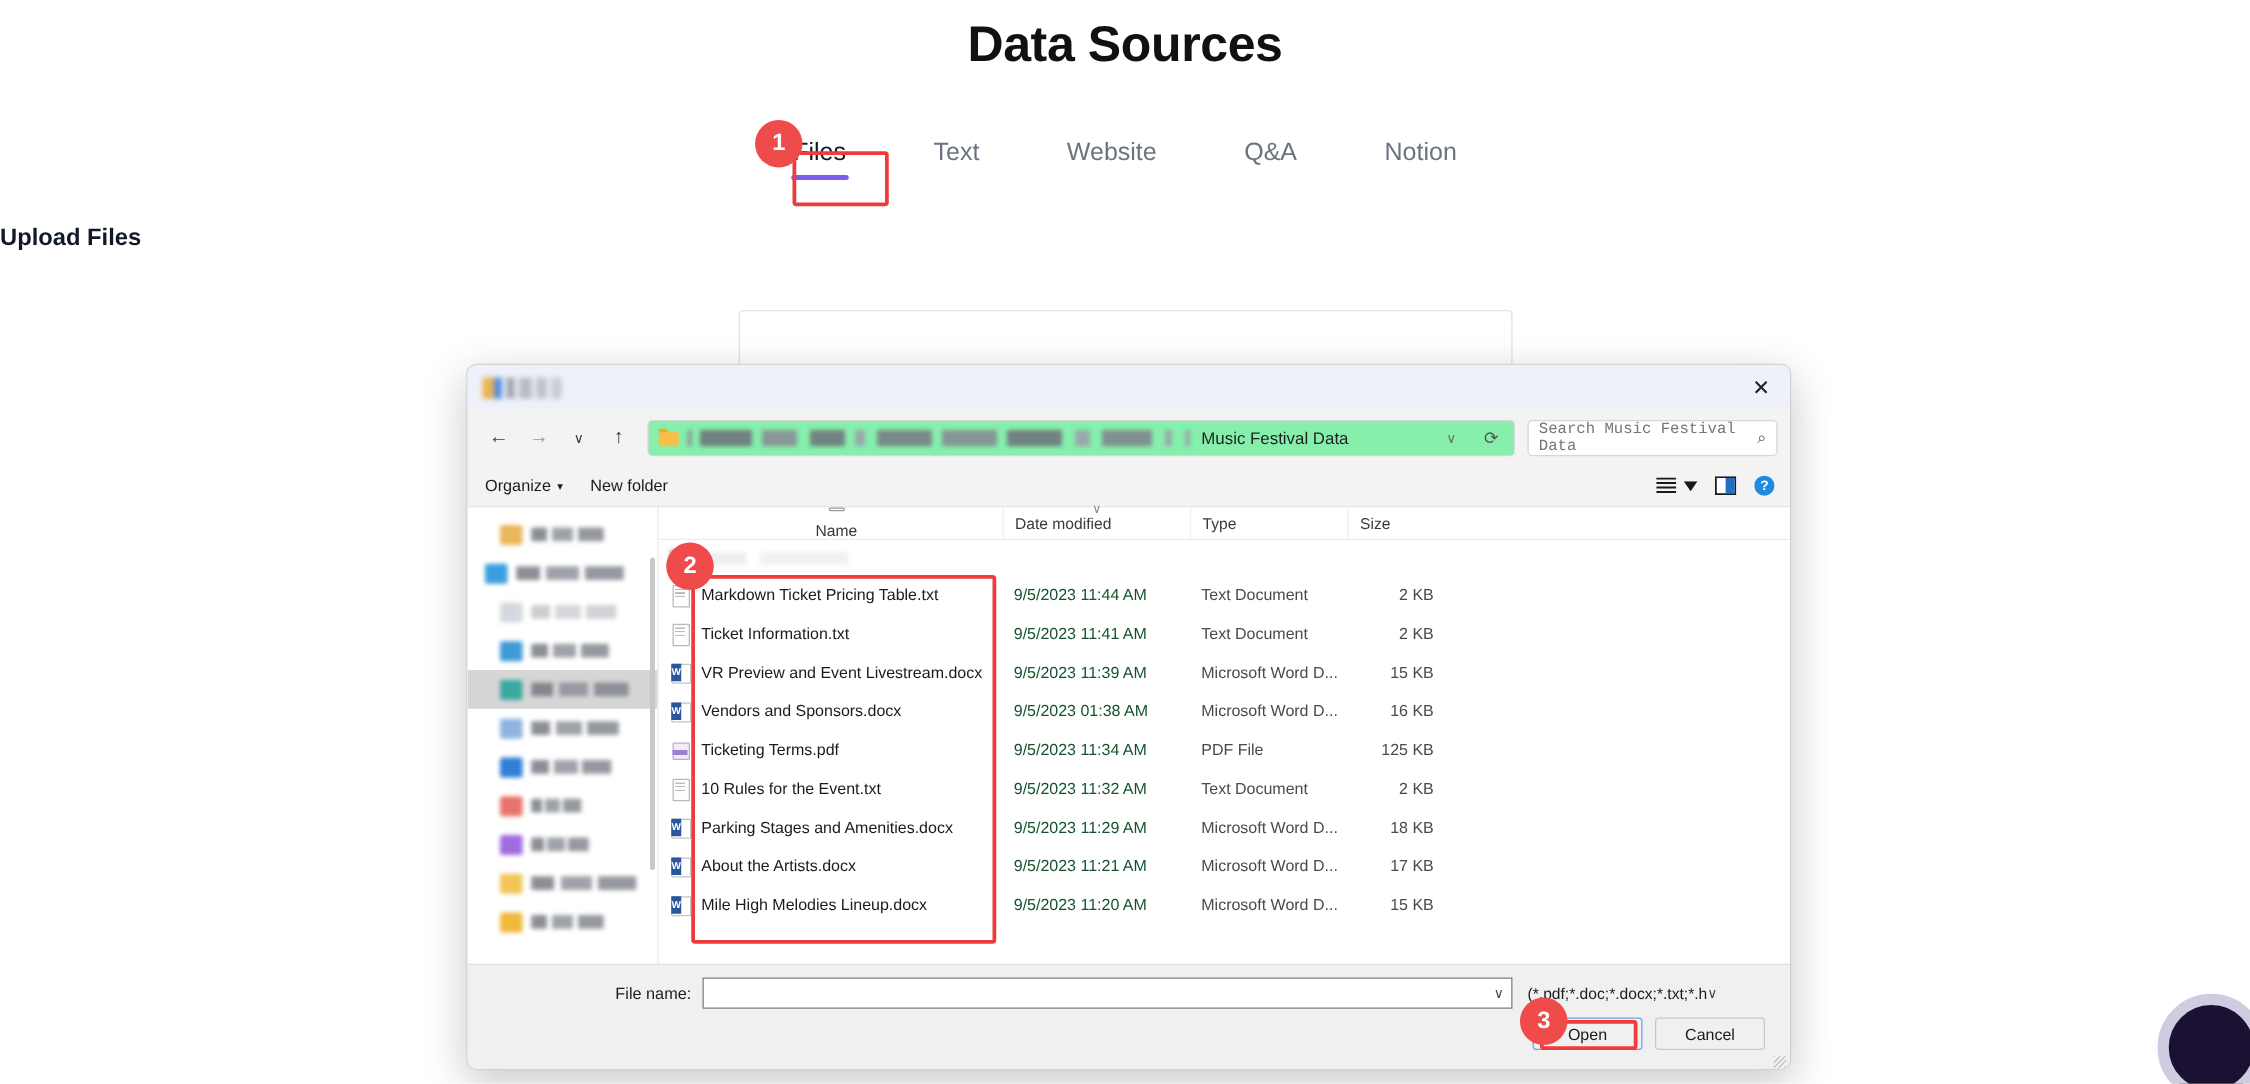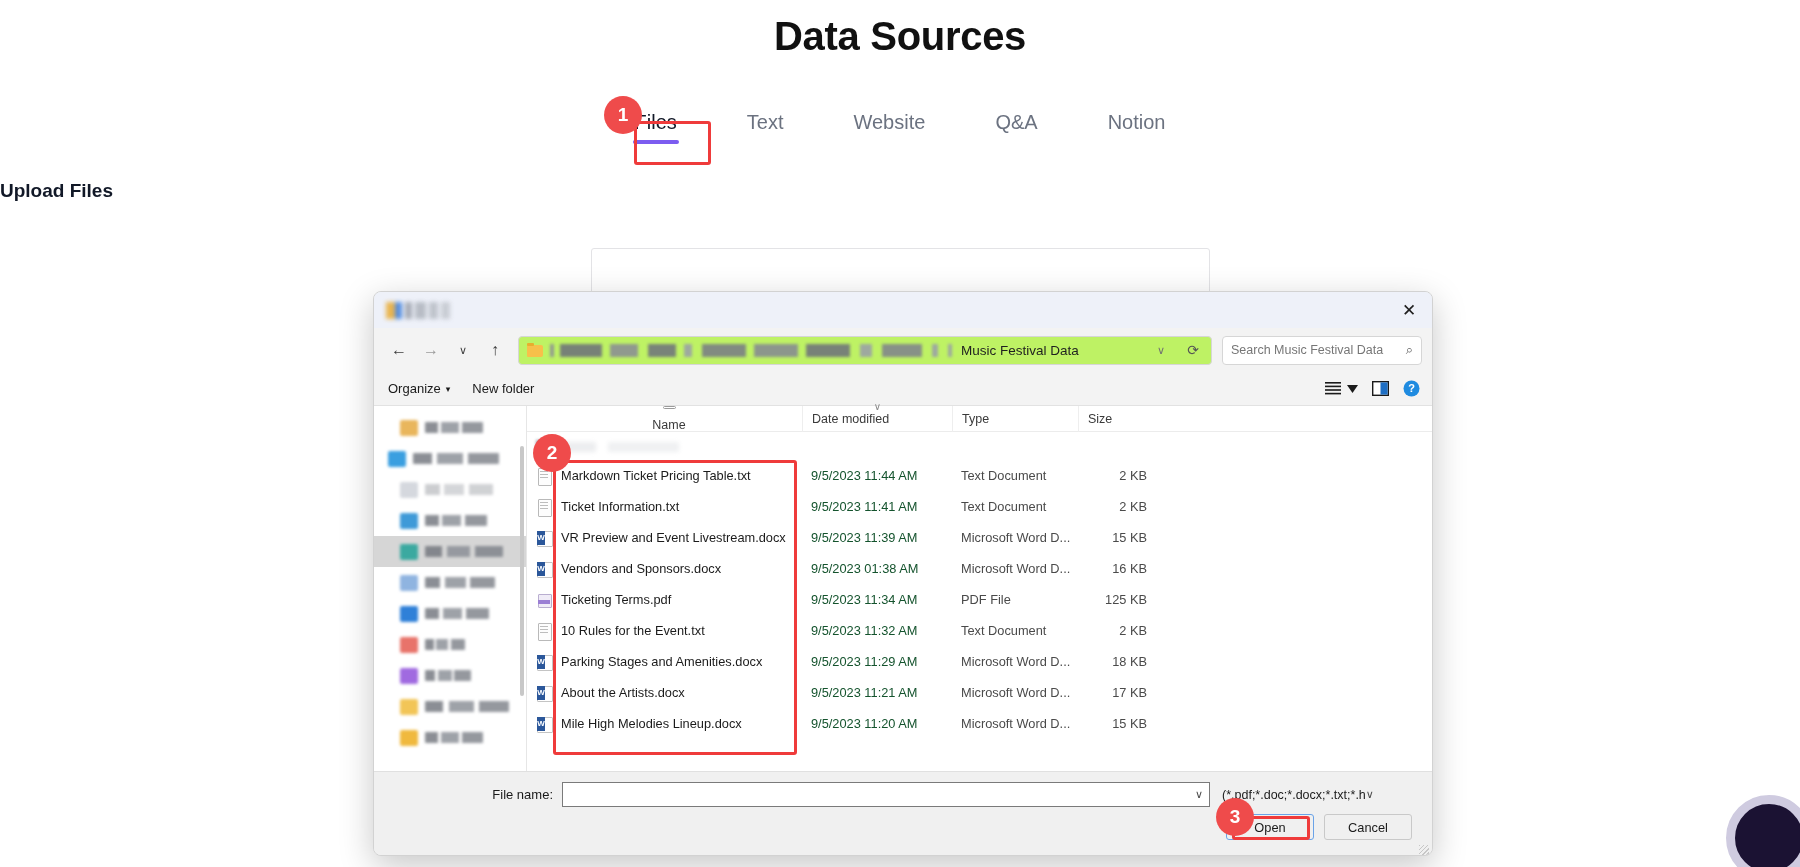--- a/index.html
+++ b/index.html
@@ -115,21 +115,21 @@
     padding: 0 10px; background: #f3f3f3; gap: 2px;
   }
   .nav-btn {
     width: 30px; height: 30px; display: flex; align-items: center;
     justify-content: center; color: #3d3d3d; font-size: 16px;
     cursor: pointer; border-radius: 4px;
   }
   .nav-btn.dim { color: #9a9a9a; }
   #addressbar {
     flex: 1; height: 29px; margin-left: 6px; margin-right: 8px;
-    background: #bef264; border: 1px solid #d6d6d6; border-radius: 4px;
+    background: #86efac; border: 1px solid #d6d6d6; border-radius: 4px;
     display: flex; align-items: center; padding: 0 8px; gap: 6px;
     position: relative;
   }
   #addr-folder-icon {
     width: 17px; height: 14px; position: relative; flex: none;
   }
   #addr-folder-icon::before {
     content:""; position:absolute; left:0; top:2px; width:16px; height:12px;
     background:#f7c04a; border-radius:1px 2px 2px 1px;
   }
@@ -161,21 +161,21 @@
   }
   #addr-refresh {
     position: absolute; right: 12px; color: #555; font-size: 14px;
   }
   #searchbox {
     width: 200px; height: 29px; background: #ffffff;
     border: 1px solid #d6d6d6; border-radius: 4px;
     display: flex; align-items: center; padding: 0 8px;
     justify-content: space-between;
   }
-  #searchbox span.ph { font-size: 12.5px; color: #767676; }
+  #searchbox span.ph { font-size: 12.5px; color: #767676; font-family: Liberation Mono, monospace; }
   #searchbox span.mag { font-size: 13px; color: #5a5a5a; }
 
   
   #dlg-toolbar {
     height: 34px; display: flex; align-items: center;
     padding: 0 14px; gap: 22px; background: #f3f3f3;
     border-bottom: 1px solid #e2e2e2; position: relative;
   }
   .tb-item { font-size: 13px; color: #1a1a1a; cursor: pointer; display:flex; align-items:center; gap:5px;}
   .tb-right { position: absolute; right: 12px; display: flex; align-items: center; gap: 14px; }

